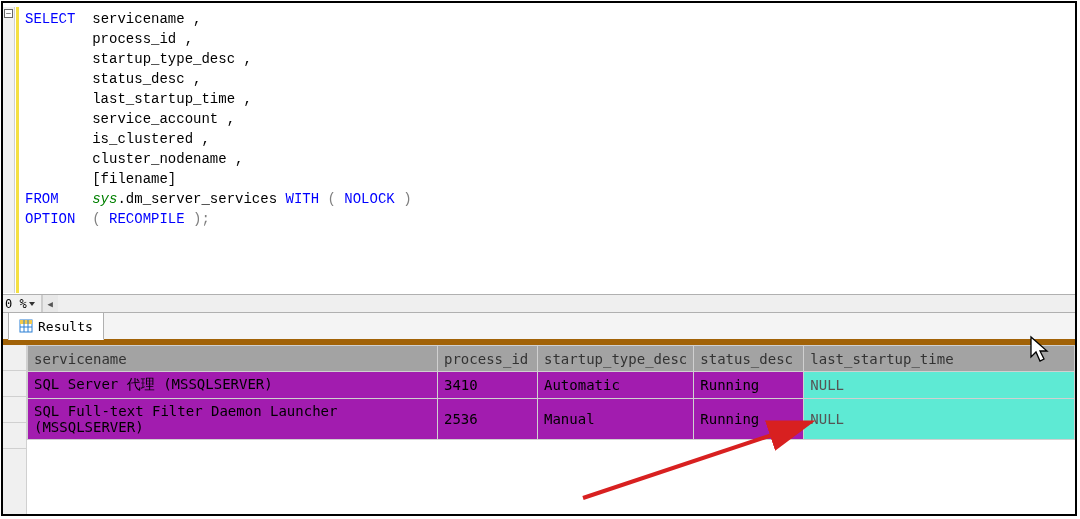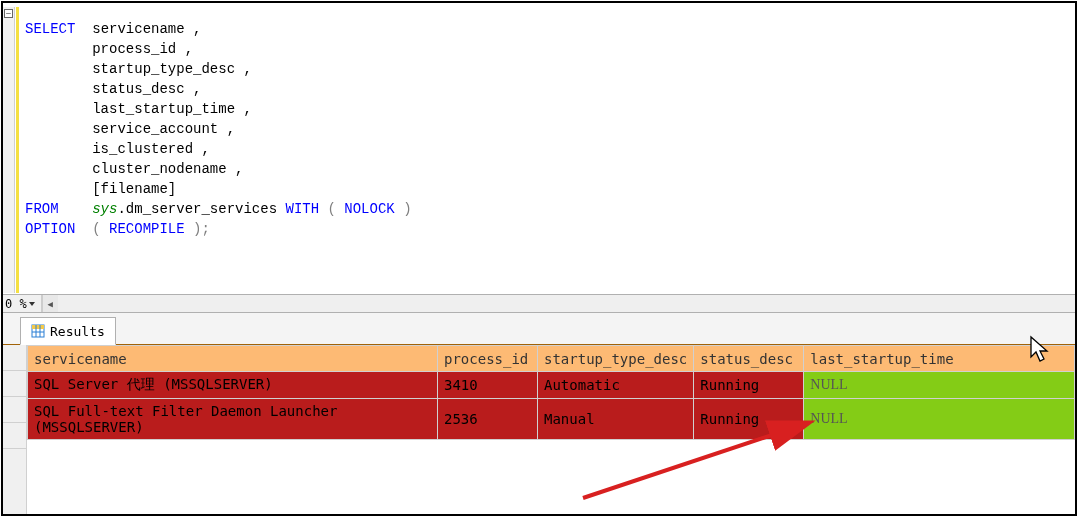--- a/index.html
+++ b/index.html
@@ -2,44 +2,44 @@
 <html><head>
 <meta charset="utf-8">
 <style>
   * { box-sizing: border-box; margin: 0; padding: 0; }
   html, body { width: 1080px; height: 519px; background: #fff; font-family: "SimSun", monospace; font-size: 14px; overflow: hidden; position: relative; }
   .frame { border: 2px solid #000; width: 1076px; height: 515px; position: absolute; top: 1px; left: 1px; }
   .editor-pane { position: absolute; top: 0; left: 0; right: 0; height: 290px; background: #fff; }
   .gutter { position: absolute; top: 4px; left: 0; width: 12px; bottom: 0; background: #f2f2f2; border-right: 1px solid #d0d0d0; }
   .gutter .collapse { position: absolute; top: 2px; left: 1px; width: 9px; height: 9px; border: 1px solid #666; color: #666; font-size: 9px; line-height: 7px; text-align: center; background: #fff; cursor: pointer; }
   .yellow-bar { position: absolute; top: 4px; left: 13px; width: 3px; bottom: 0; background: #f5e042; }
-  .code { position: absolute; top: 16px; left: 22px; right: 10px; font-family: Consolas, "Courier New", monospace; font-size: 14px; line-height: 20px; color: #000; white-space: pre; }
+  .code { position: absolute; top: 6px; left: 22px; right: 10px; font-family: Consolas, "Courier New", monospace; font-size: 14px; line-height: 20px; color: #000; white-space: pre; }
   .kw { color: #0000ff; }
   .schema { color: #008000; font-style: italic; }
   .obj { color: #000; }
   .paren { color: #808080; }
   .watermark { position: absolute; top: 2px; right: 80px; font-family: "KaiTi","STKaiti",serif; font-size: 42px; color: #000; font-weight: bold; }
   .zoom-bar { position: absolute; top: 291px; left: 0; right: 0; height: 19px; border-top: 1px solid #b0b0b0; border-bottom: 1px solid #b0b0b0; background: #f0f0f0; display: flex; align-items: center; }
   .zoom-label { padding: 0 6px 0 2px; font-size: 12px; display:flex; align-items:center; gap:2px; }
   .zoom-drop { width:0;height:0;border-left:3px solid transparent;border-right:3px solid transparent;border-top:4px solid #333; }
   .scroll-track { flex: 1; height: 17px; background: #efefef; border-left: 1px solid #ccc; position: relative; }
   .scroll-arrow { width:16px;height:17px;background:#e8e8e8;border-left:1px solid #ccc;display:flex;align-items:center;justify-content:center;color:#555;font-size:9px;}
-  .tabs { position: absolute; top: 310px; left: 0; right: 0; height: 32px; border-bottom: 1px solid #a16207; display: flex; align-items: flex-end; padding-left: 17px; gap: 4px; background:#f4f4f4; }
+  .tabs { position: absolute; top: 310px; left: 0; right: 0; height: 32px; border-bottom: 6px solid #a16207; display: flex; align-items: flex-end; padding-left: 5px; gap: 4px; background:#f4f4f4; }
   .tab { height: 28px; padding: 0 10px; display: flex; align-items: center; gap: 5px; border: 1px solid #b0b0b0; border-bottom: none; background: #f4f4f4; font-size: 13px; cursor: pointer; }
   .tab.active { background: #fff; position: relative; top: 1px; border-bottom: 1px solid #fff; }
   .tab-icon { width: 14px; height: 14px; display: inline-block; }
   .grid { position: absolute; top: 342px; left: 0; right: 0; bottom: 0; background: #fff; }
   .indent-col { position: absolute; top:0; left:0; width:24px; bottom:0; background:#f0f0f0; border-right:1px solid #d0d0d0; }
   .indent-cell { height:26px; border-bottom:1px solid #d0d0d0; }
   .grid-inner { position:absolute; top:0; left:24px; right:0; bottom:0; }
   table { border-collapse: collapse; width: 100%; }
-  th, td { border: 1px solid #d0d0d0; padding: 4px 6px; text-align: left; font-family: "SimSun", monospace; font-size: 14px; height: 26px; background:#b91c1c; }
-  th { background: #fdba74; font-weight: normal; color:#333; }
+  th, td { border: 1px solid #d0d0d0; padding: 4px 6px; text-align: left; font-family: "SimSun", monospace; font-size: 14px; height: 26px; background:#a21caf; }
+  th { background: #a3a3a3; font-weight: normal; color:#333; }
   tr.sel td { background: #dbe9f7; }
-  td.nullcell { background: #84cc16; color: #555; font-family: Liberation Serif, serif; }
+  td.nullcell { background: #5eead4; color: #555; }
   .arrow-svg { position: absolute; top: 405px; left: 560px; pointer-events: none; }
   .cursor { position: absolute; top: 332px; left: 1025px; pointer-events: none; }
 </style>
 </head>
 <body>
 <div class="frame">
 
 <div class="editor-pane">
   <div class="gutter">
     <div class="collapse">−</div>

